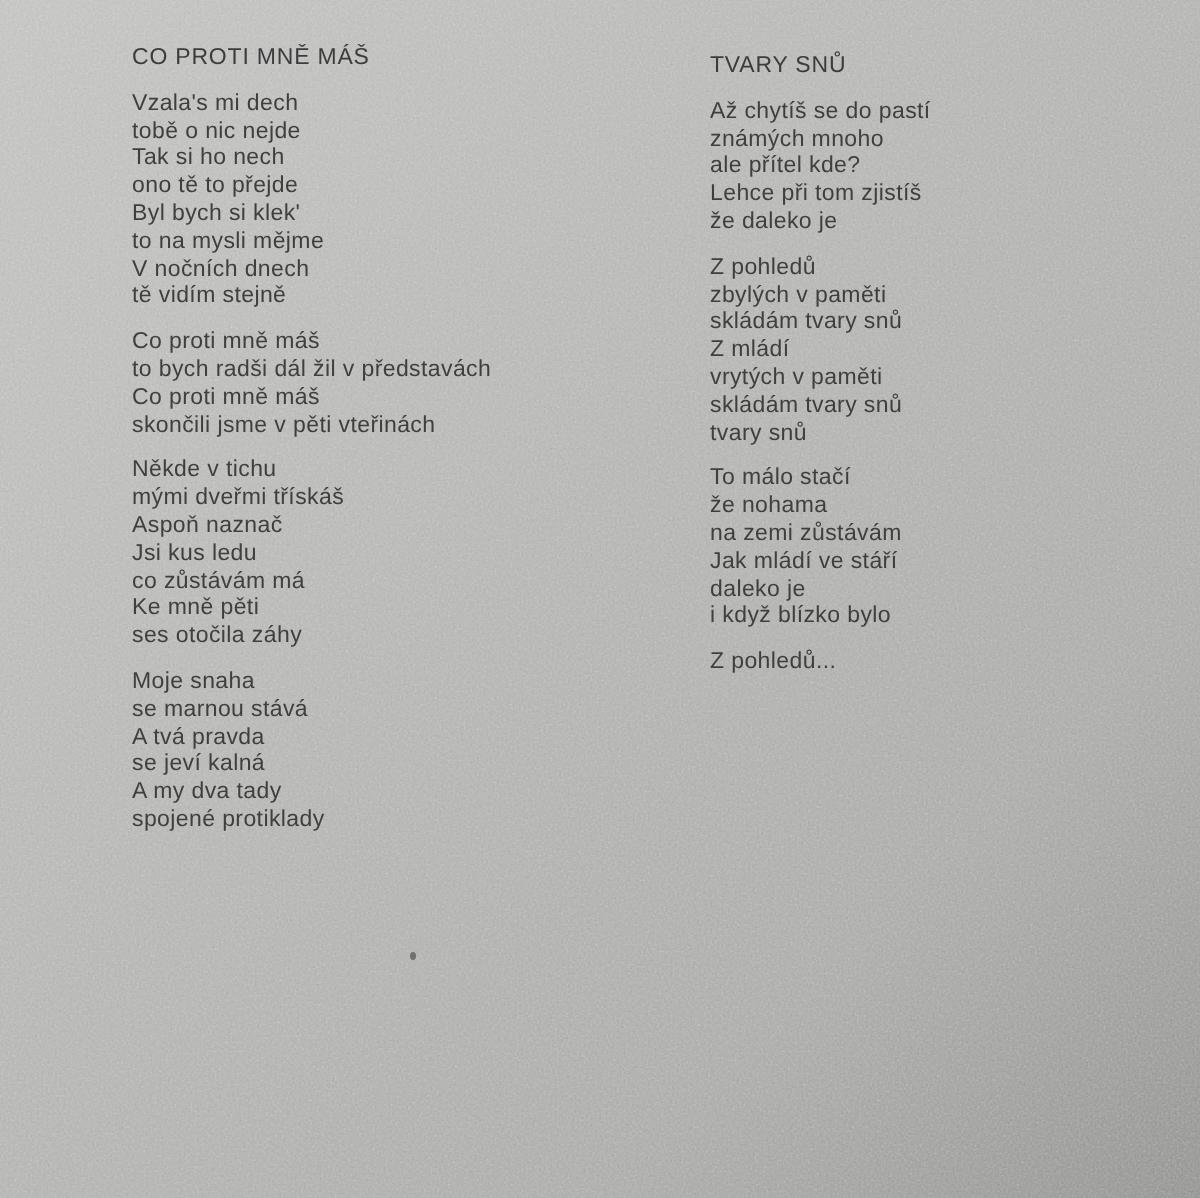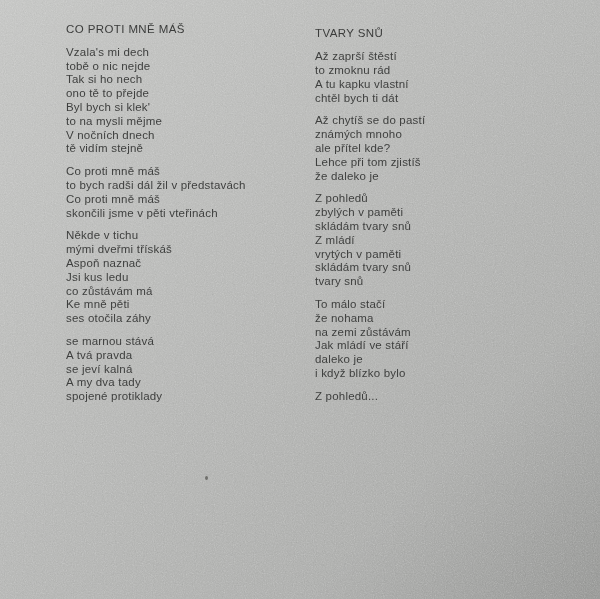--- a/index.html
+++ b/index.html
@@ -17,21 +17,22 @@
     width: 600px; height: 599px;
     display: block;
   }
   .grain-rect { mix-blend-mode: overlay; }
   .columns {
     position: absolute;
     top: 23px;
     left: 66px;
     right: 0;
     display: flex;
-    align-items: center;
+    align-items: flex-start;
+    gap: 40px;
   }
   .col { color: #3e3f3e; }
   .col-left { width: 249px; flex: 0 0 249px; }
   .col-right { flex: 1 1 auto; padding-top: 4px; }
   .song-title {
     margin: 0 0 9px 0;
     font-size: 11.5px;
     line-height: 13.8px;
     font-weight: 400;
     letter-spacing: 0.4px;
@@ -104,35 +105,30 @@
         <div class="stanza">
           <p class="line">Někde v tichu</p>
           <p class="line">mými dveřmi třískáš</p>
           <p class="line">Aspoň naznač</p>
           <p class="line">Jsi kus ledu</p>
           <p class="line">co zůstávám má</p>
           <p class="line">Ke mně pěti</p>
           <p class="line">ses otočila záhy</p>
         </div>
         <div class="stanza">
+          <p class="line">Moje snaha</p>
           <p class="line">se marnou stává</p>
           <p class="line">A tvá pravda</p>
           <p class="line">se jeví kalná</p>
           <p class="line">A my dva tady</p>
           <p class="line">spojené protiklady</p>
         </div>
       </section>
     <section class="col col-right" id="col-1">
         <h2 class="song-title">TVARY SNŮ</h2>
-        <div class="stanza">
-          <p class="line">Až zaprší štěstí</p>
-          <p class="line">to zmoknu rád</p>
-          <p class="line">A tu kapku vlastní</p>
-          <p class="line">chtěl bych ti dát</p>
-        </div>
         <div class="stanza">
           <p class="line">Až chytíš se do pastí</p>
           <p class="line">známých mnoho</p>
           <p class="line">ale přítel kde?</p>
           <p class="line">Lehce při tom zjistíš</p>
           <p class="line">že daleko je</p>
         </div>
         <div class="stanza">
           <p class="line">Z pohledů</p>
           <p class="line">zbylých v paměti</p>

